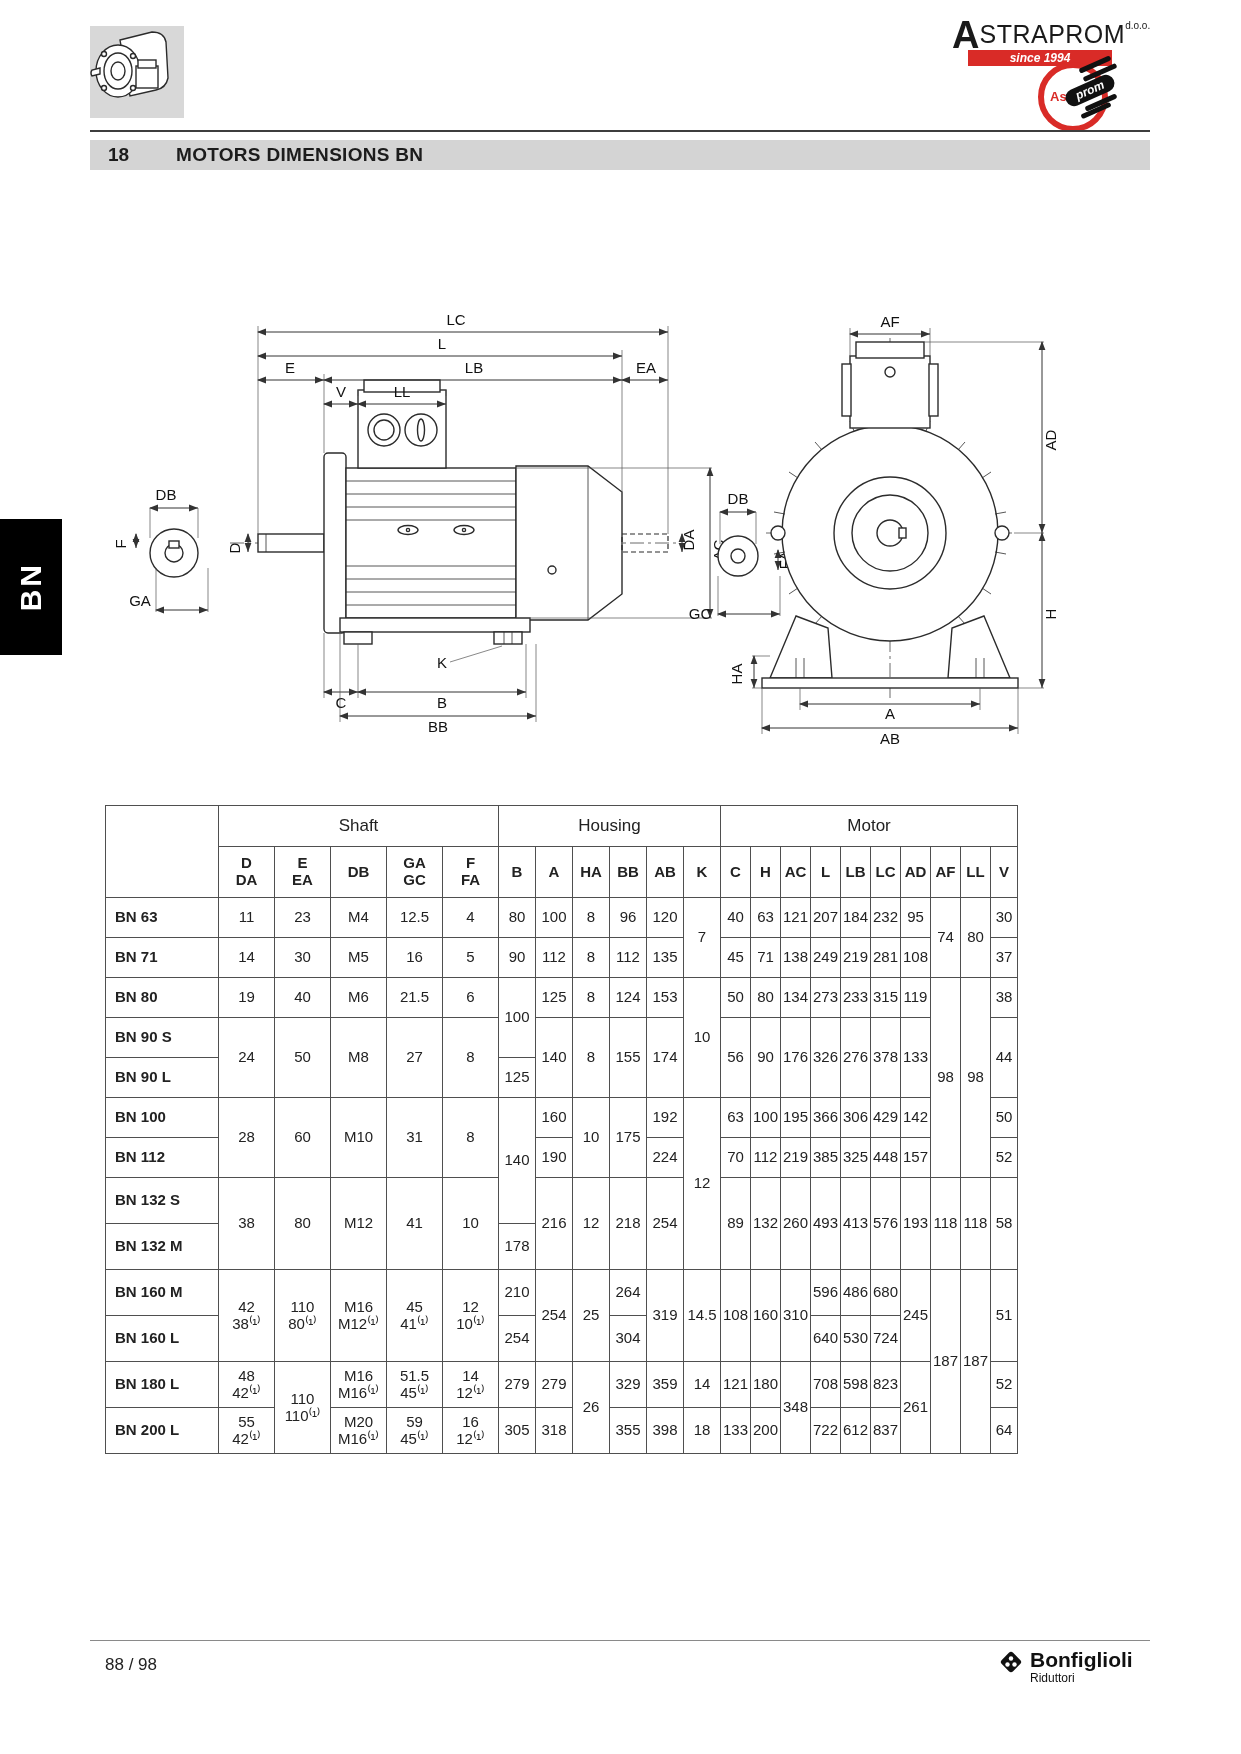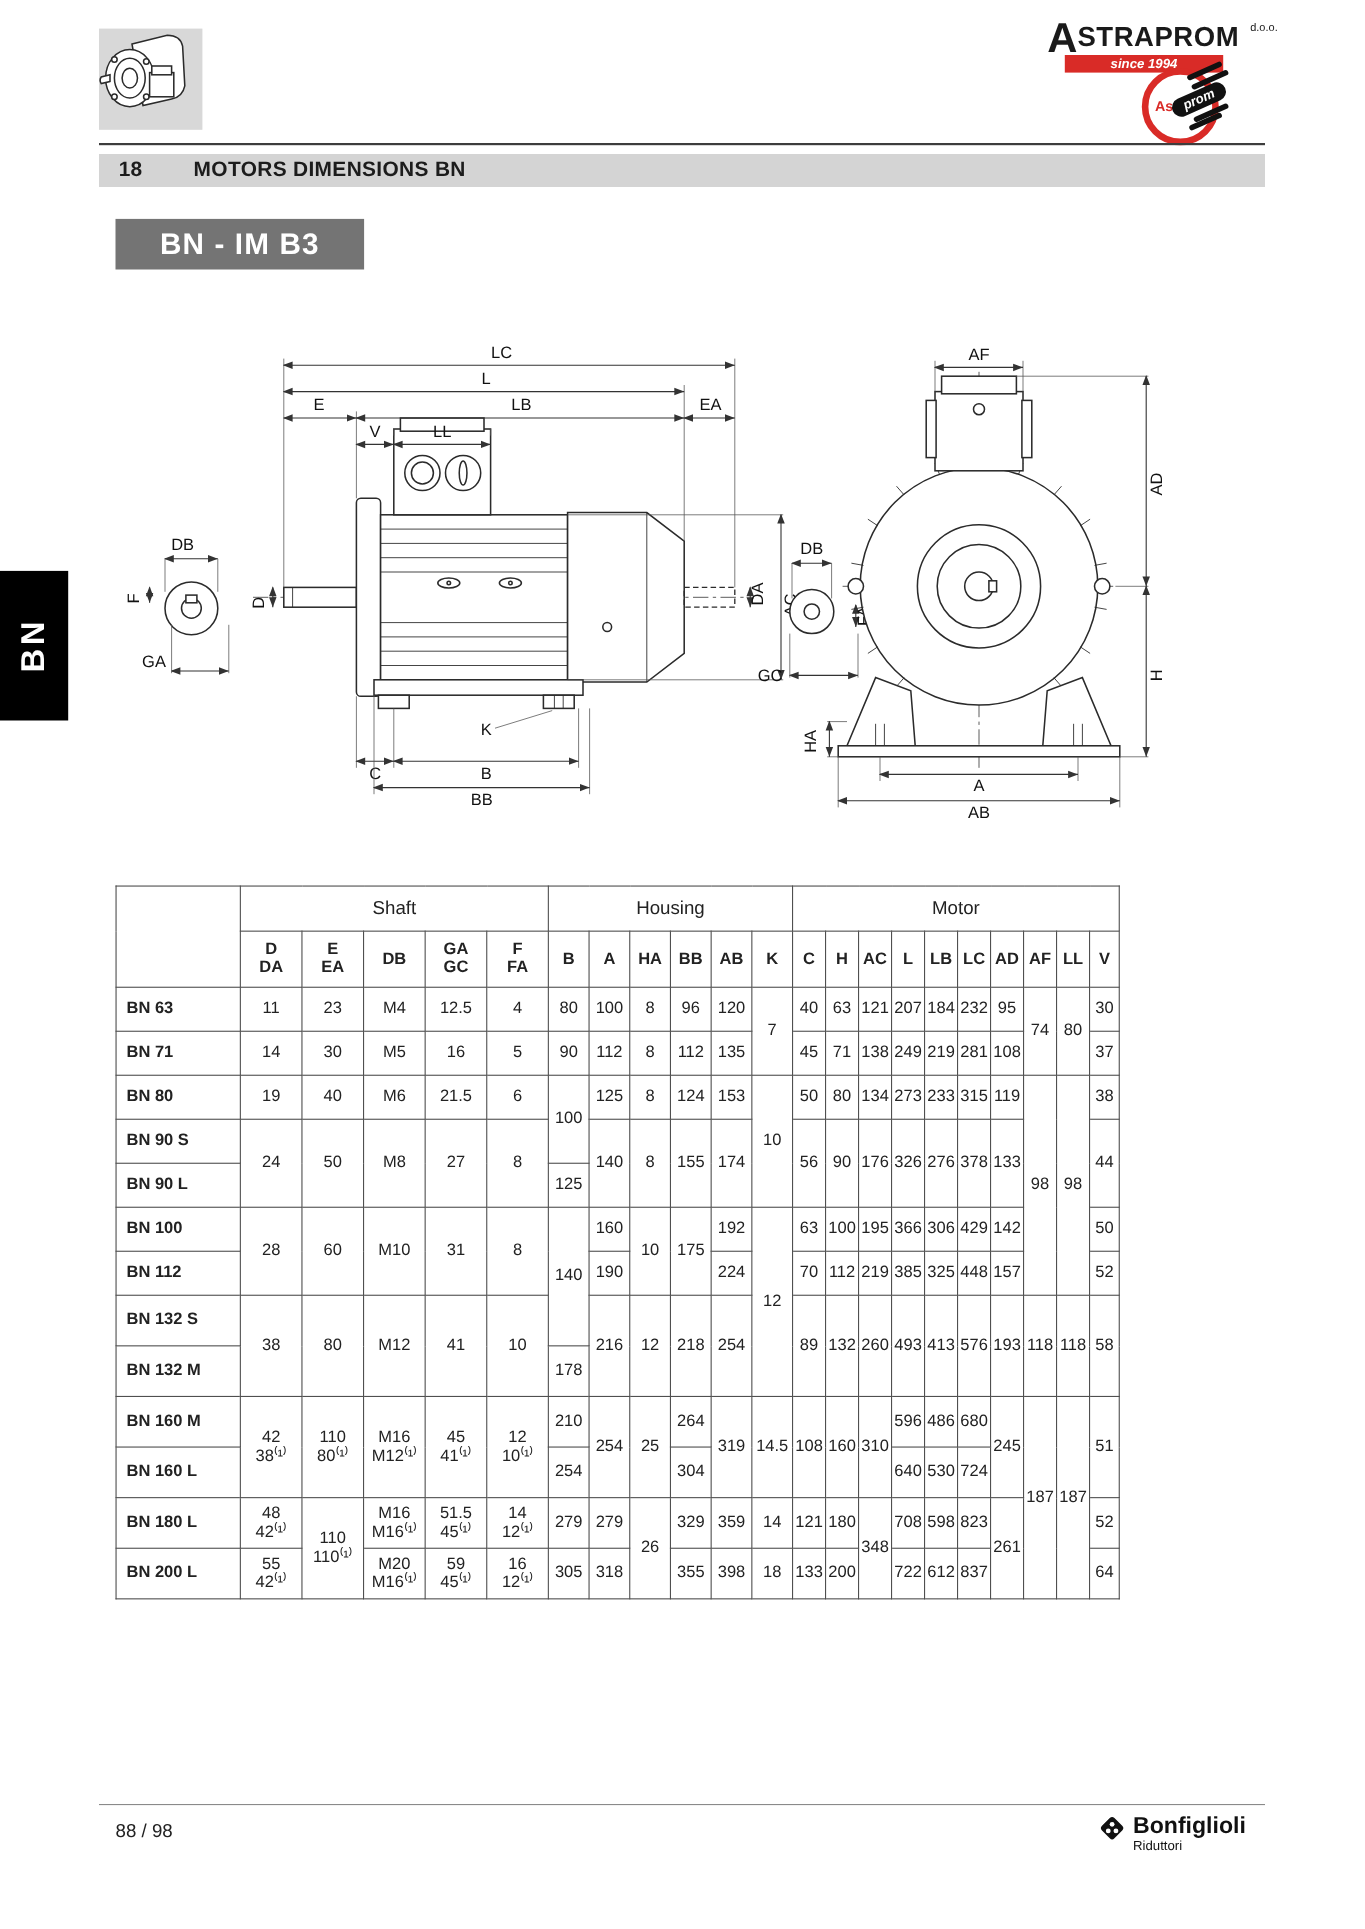--- a/index.html
+++ b/index.html
@@ -7,22 +7,22 @@
         font-family:"Liberation Sans",sans-serif;color:#1c1c1c;overflow:hidden;}
   .abs{position:absolute;}
 
   
   #motor-thumb{left:90px;top:26px;width:94px;height:92px;background:#d8d8d8;}
 
   
   #astraprom{left:952px;top:20px;width:210px;height:100px;}
   #astra-line{display:flex;align-items:flex-end;}
   #astra-initial{font-size:38px;font-weight:bold;line-height:28px;color:#1a1a1a;}
-  #astra-rest{font-size:25px;font-weight:bold;letter-spacing:0.5px;color:#1a1a1a;}
-  #astra-doo{font-size:10px;color:#1a1a1a;margin-left:10px;padding-bottom:18px;}
+  #astra-rest{font-size:25px;font-weight:normal;letter-spacing:0.5px;color:#1a1a1a;}
+  #astra-doo{font-size:10px;color:#1a1a1a;margin-left:0;padding-bottom:18px;}
   #astra-banner{margin-left:16px;margin-top:1px;width:144px;height:16px;background:#d92b27;
      color:#fff;font-style:italic;font-weight:bold;font-size:12px;text-align:center;line-height:16px;}
   #roundel{position:absolute;left:86px;top:42px;width:58px;height:58px;border:6px solid #d92b27;
      border-radius:50%;background:#fff;}
   .stripe{position:absolute;background:#111;border-radius:3px;transform:rotate(-24deg);}
   #roundel-astra{position:absolute;left:6px;top:21px;font-size:13px;font-weight:bold;color:#d92b27;}
   #roundel-prom{position:absolute;left:20px;top:14px;width:52px;height:17px;background:#111;
      border-radius:9px;transform:rotate(-24deg);color:#fff;font-style:italic;font-weight:bold;
      font-size:12px;text-align:center;line-height:17px;}
 
@@ -113,23 +113,20 @@
     </div>
   </div>
 
   <div class="abs" id="top-rule"></div>
 
   <div class="abs" id="header-band">
     <span id="section-number">18</span>
     <span id="section-title">MOTORS DIMENSIONS BN</span>
   </div>
 
-  <div class="abs" id="model-box">
-    <span>BN - IM B3</span>
-  </div>
 
   <div class="abs" id="bn-tab">
     <span>BN</span>
   </div>
 
   <div class="abs" id="drawing">
   <svg width="1060" height="452" viewBox="0 0 1060 452">
     <defs>
       <marker id="ar" markerWidth="10" markerHeight="8" refX="9" refY="4" orient="auto">
         <path d="M0,0.6 L9,4 L0,7.4 Z" fill="#333"></path>

